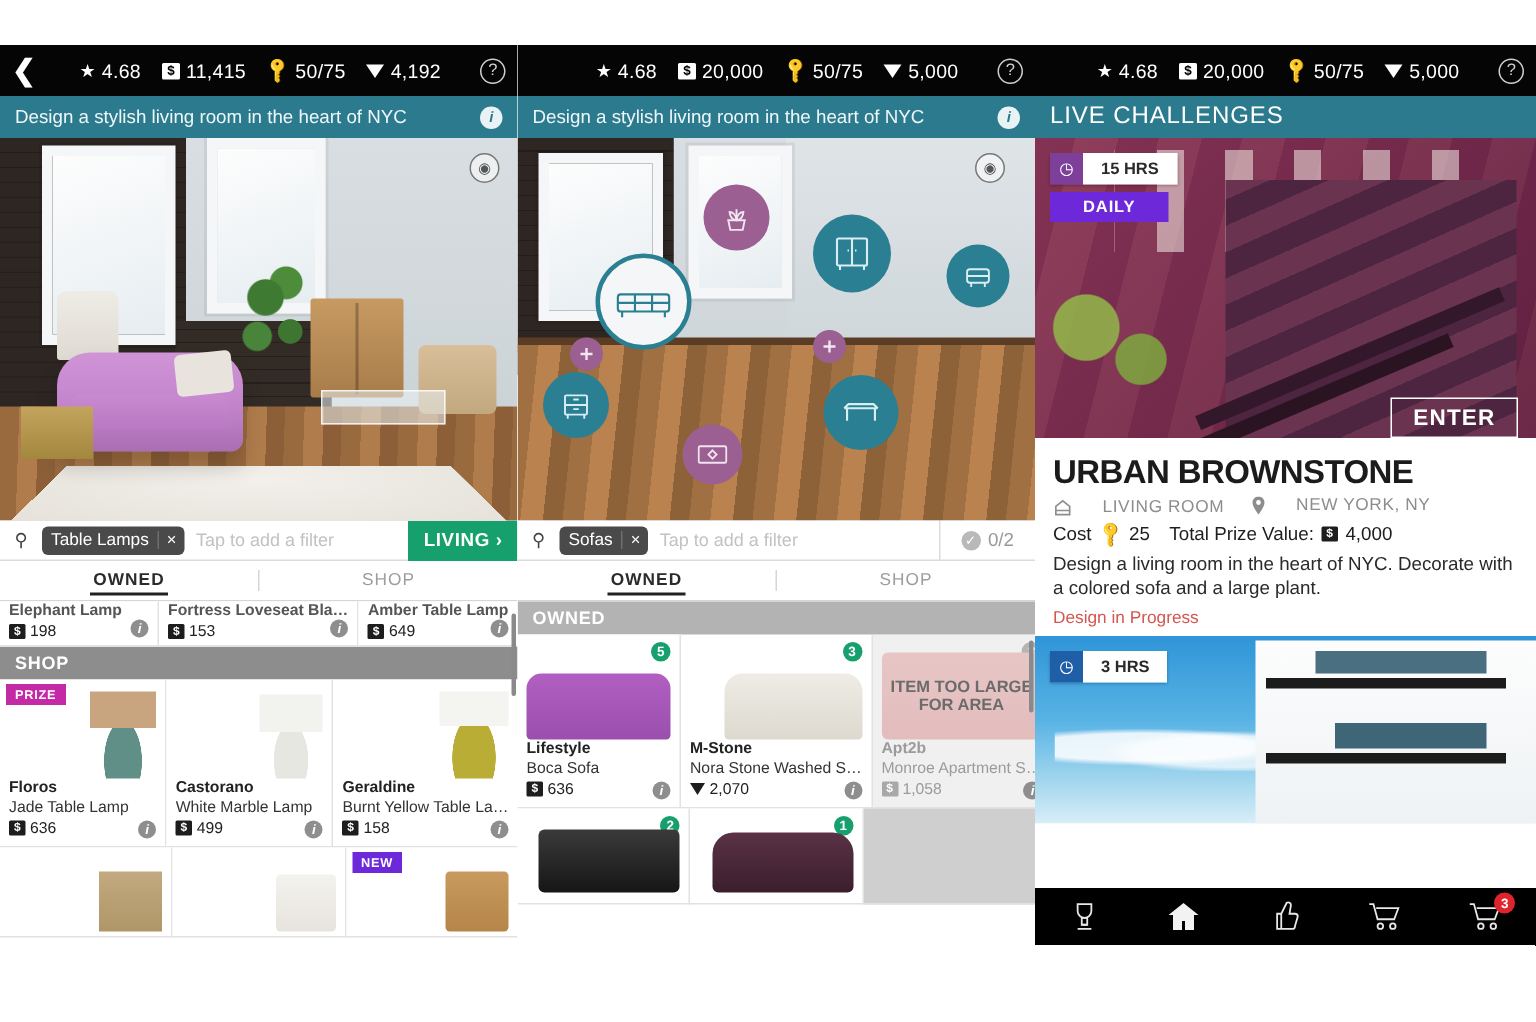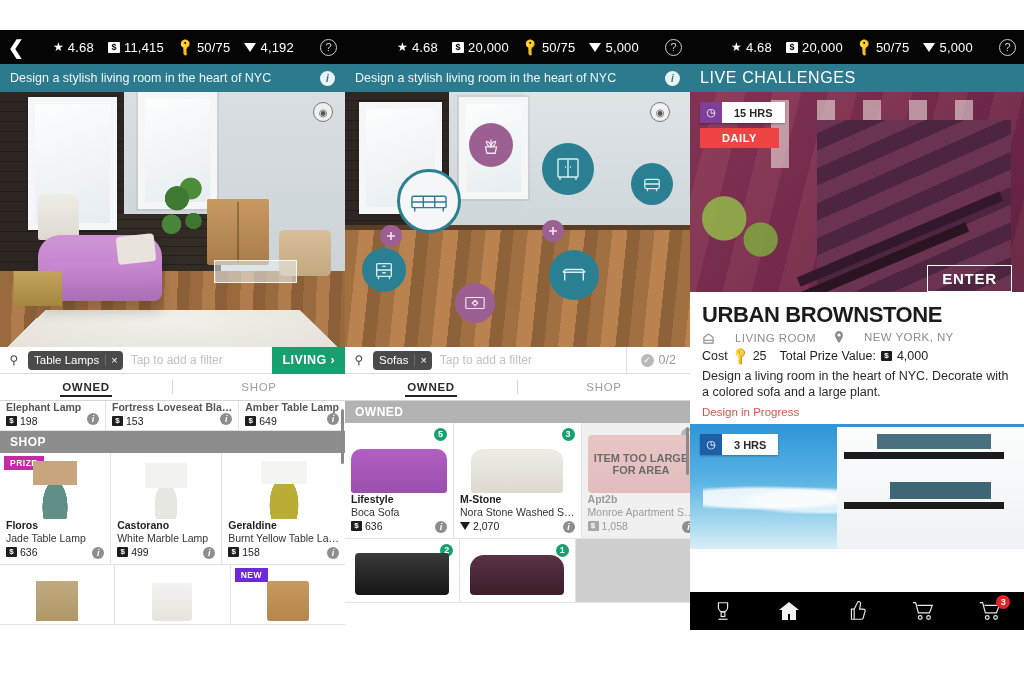--- a/index.html
+++ b/index.html
@@ -159,21 +159,21 @@
     background:#8d8d8d; color:#fff; font-weight:bold; font-size:12px; letter-spacing:.5px;
     height:22px; display:flex; align-items:center; padding:0 10px;
   }
   .sect-header.light { background:#b3b3b3; }
   .grid { display:flex; }
   .cell { flex:1; border-right:1px solid #e2e2e2; border-bottom:1px solid #e2e2e2; position:relative;
     padding:4px 6px 5px 6px; background:#fff; }
   .cell:last-child { border-right:none; }
   .cell.dim { background:#f0f0f0; }
   .cell.empty { background:#cfcfcf; }
-  .thumb { height:62px; display:flex; align-items:flex-end; justify-content:center; position:relative; }
+  .thumb { height:62px; display:flex; align-items:flex-end; justify-content:flex-end; position:relative; }
   .pname { font-size:10.5px; font-weight:bold; color:#222; line-height:13px; white-space:nowrap; overflow:hidden; }
   .pdesc { font-size:10.5px; color:#333; line-height:13px; white-space:nowrap; overflow:hidden; text-overflow:ellipsis; }
   .pprice { font-size:10.5px; color:#222; display:flex; align-items:center; gap:3px; line-height:14px; }
   .cell.dim .pname,.cell.dim .pdesc,.cell.dim .pprice { color:#9b9b9b; }
   .price-cash { display:inline-block;width:11px;height:10px;background:#1d1d1d;color:#fff;
     font-size:8px;font-weight:bold;line-height:10px;text-align:center;border-radius:1px;}
   .cell.dim .price-cash { background:#a8a8a8; }
   .price-gem { display:inline-block;width:0;height:0;border-left:5px solid transparent;
     border-right:5px solid transparent;border-top:8px solid #1d1d1d;}
   .info-i { position:absolute; right:6px; bottom:5px; width:12px;height:12px;border-radius:50%;
@@ -230,21 +230,21 @@
   .chal-clock {
     position:absolute; left:10px; top:10px; display:flex; align-items:stretch; height:21px;
     box-shadow:0 1px 2px rgba(0,0,0,.3);
   }
   .cc-icon { width:22px; background:#7d3f9a; color:#fff; font-size:11px;
     display:flex;align-items:center;justify-content:center; }
   .cc-icon.blue { background:#1f5fa8; }
   .cc-text { background:#fff; color:#2a2a2a; font-size:11px; font-weight:bold;
     display:flex;align-items:center; padding:0 12px; }
   .chal-badge {
-    position:absolute; left:10px; top:36px; background:#ef4444; color:#fff;
+    position:absolute; left:10px; top:36px; background:#6d28d9; color:#fff;
     font-size:11px; font-weight:bold; letter-spacing:.6px; padding:4px 22px;
   }
   .chal-enter {
     position:absolute; right:12px; bottom:0; border:1.4px solid #fff; color:#fff;
     font-size:15px; font-weight:bold; letter-spacing:.8px; padding:4px 14px;
   }
   .chal-body { padding:10px 12px 6px 12px; background:#fff; }
   .chal-title { font-size:22px; font-weight:bold; letter-spacing:-.4px; color:#1b1b1b;
     line-height:26px; }
   .chal-meta { display:flex; gap:18px; align-items:center; color:#8d8d8d;

